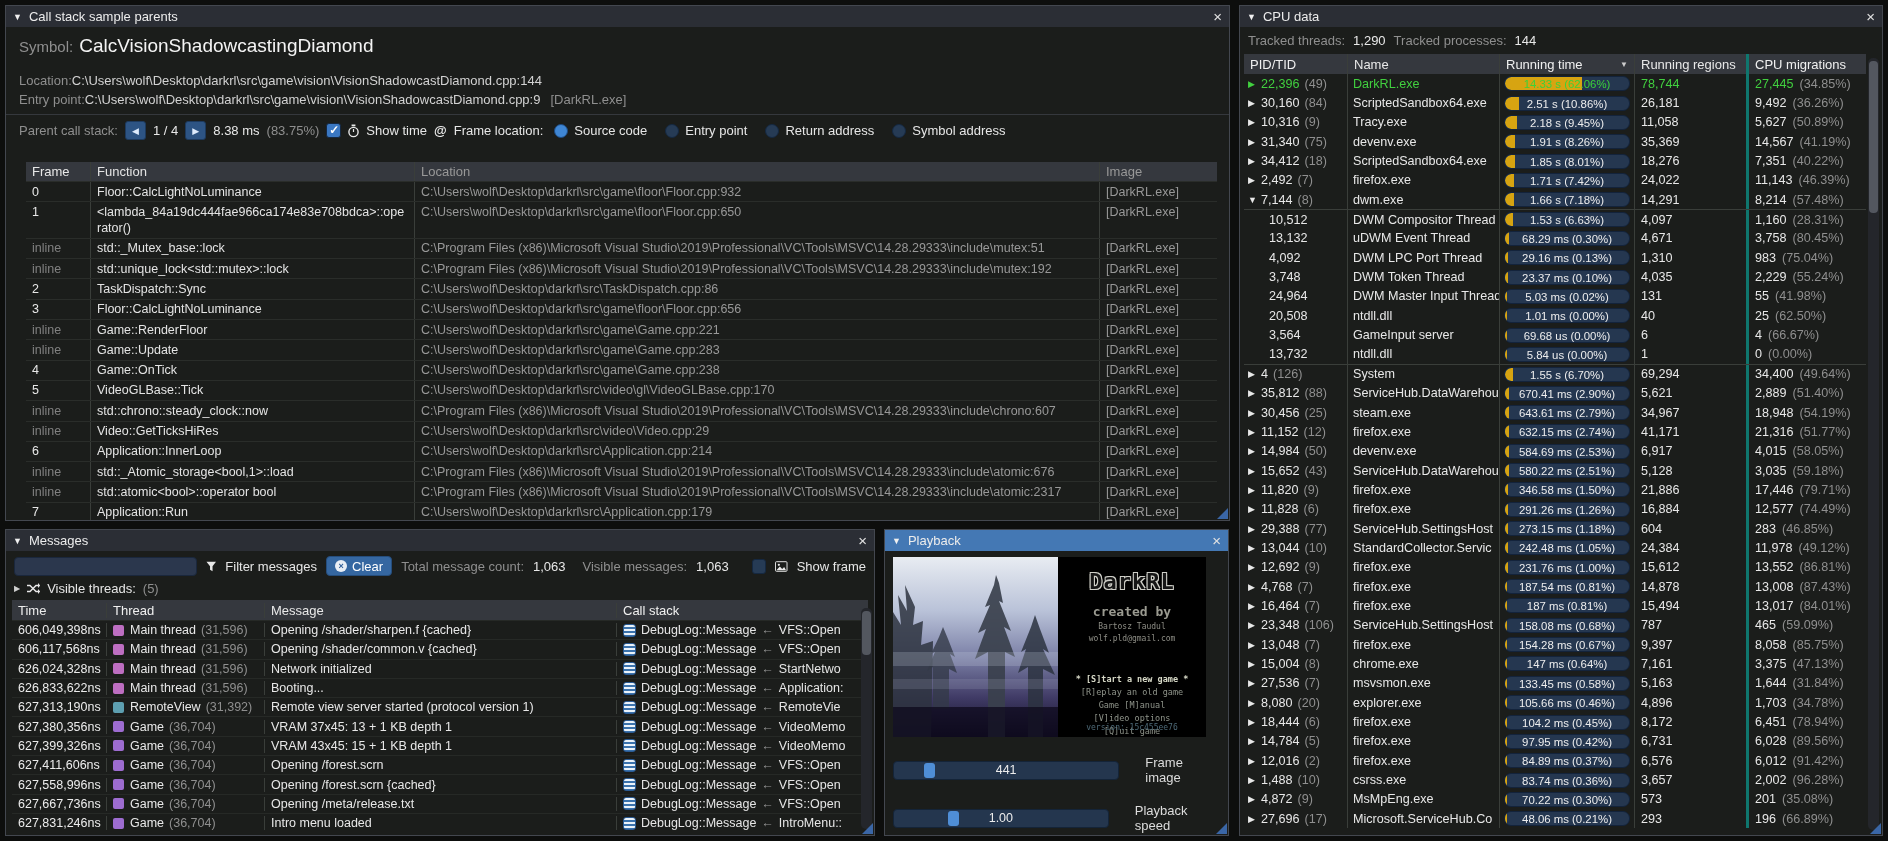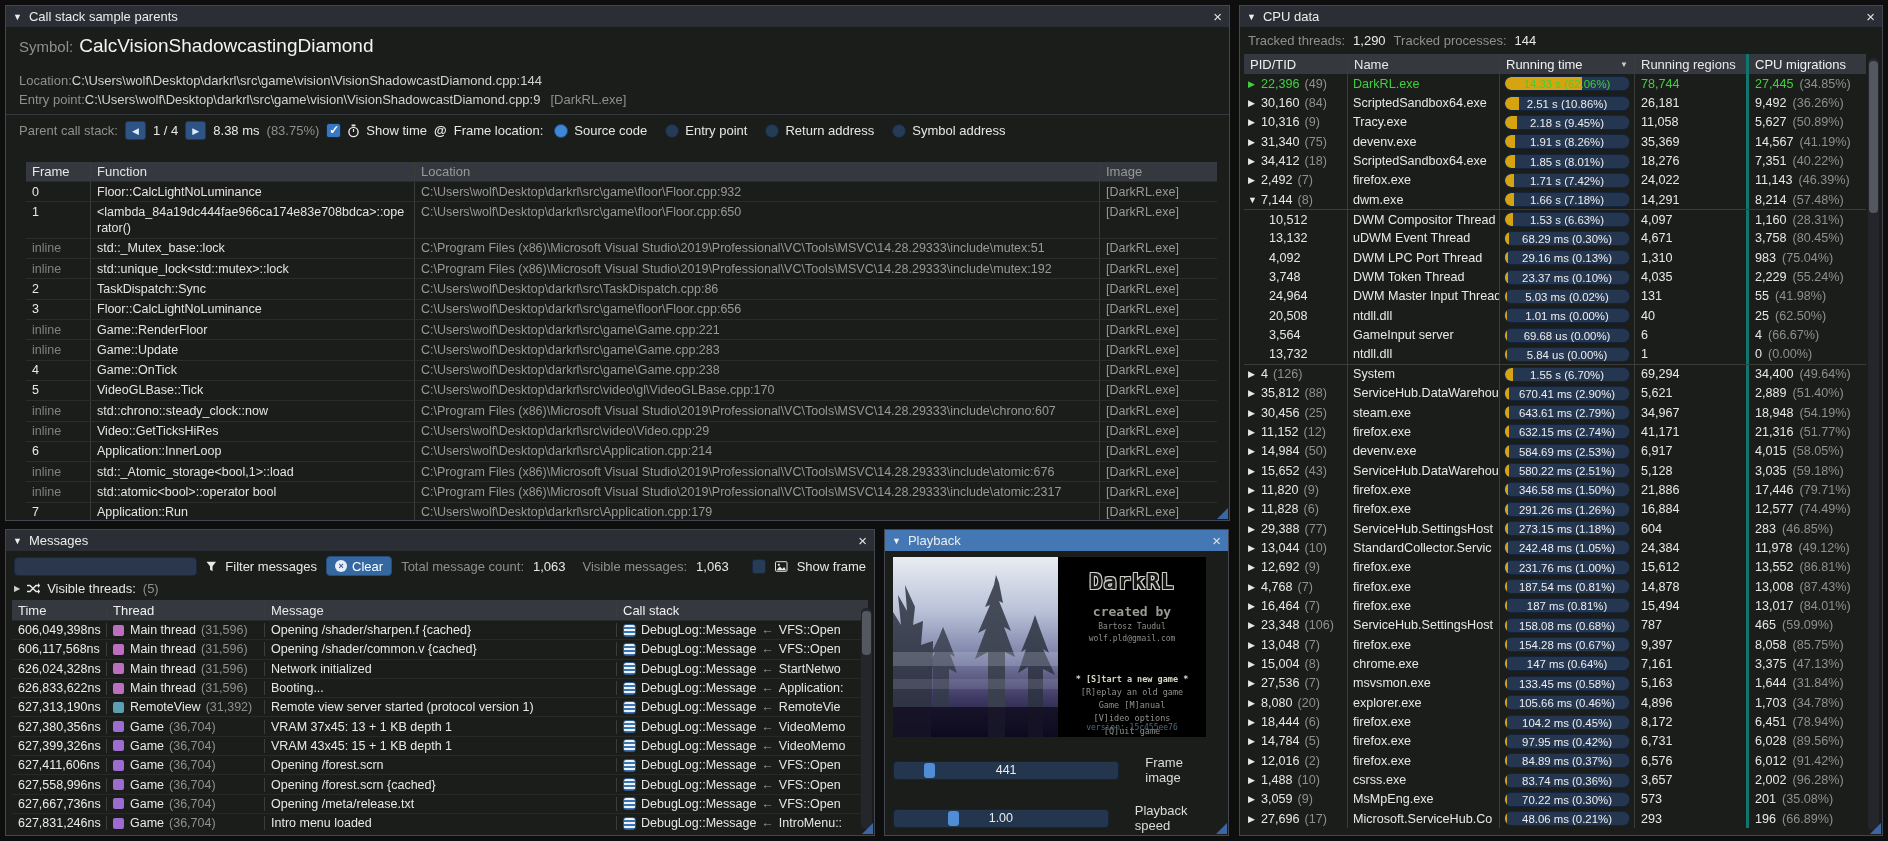--- a/index.html
+++ b/index.html
@@ -1403,21 +1403,21 @@
             <span class="p-reg">3,657</span>
             <span class="p-mig">
               <span class="mval">2,002</span>
               <span class="dim2">(96.28%)</span>
             </span>
           </div>
 
           <div class="cprow">
             <span class="p-pid">
               <span class="arrow">▶</span>
-              <span class="pidv">3,059</span>
+              <span class="pidv">4,872</span>
               <span class="dim2">(9)</span>
             </span>
             <span class="p-name">MsMpEng.exe</span>
             <span class="p-time">
               <span class="bar">
                 <span class="fill" style="width: 2%;"></span>
                 <span>70.22 ms (0.30%)</span>
               </span>
             </span>
             <span class="p-reg">573</span>

